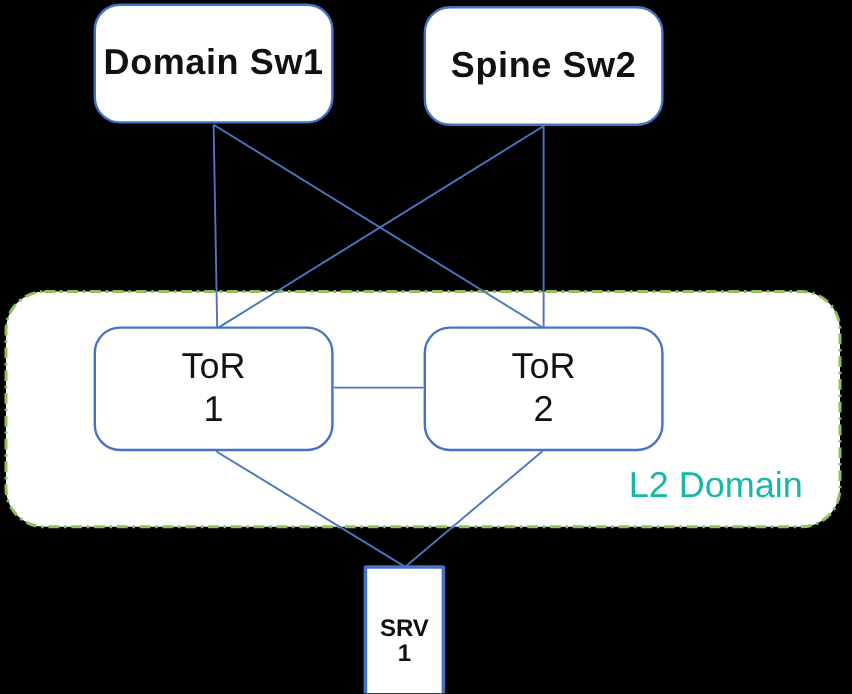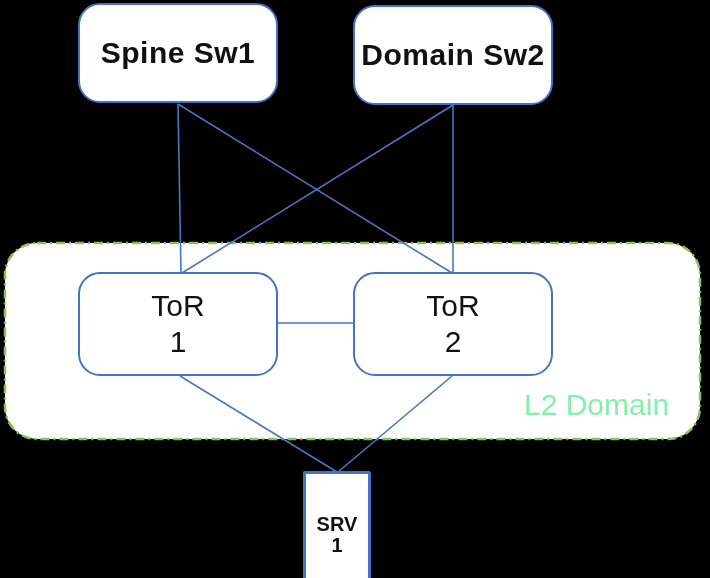--- a/index.html
+++ b/index.html
@@ -64,21 +64,21 @@
     font-size: 20px;
     font-weight: 600;
     line-height: 21px;
   }
   #l2-label {
     position: absolute;
     left: 524px;
     top: 388px;
     font-size: 30px;
     font-weight: normal;
-    color: #86efac;
+    color: #14b8a6;
     white-space: nowrap;
   }
   .lbl { display: block; }
 </style>
 </head>
 <body>
 
 <div id="canvas">
 
   <svg id="links" viewBox="0 0 710 578" xmlns="http://www.w3.org/2000/svg">
@@ -92,25 +92,25 @@
 
     <line x1="278" y1="323" x2="353" y2="323" stroke="#4976c0" stroke-width="1.6"></line>
 
     <line x1="180" y1="376" x2="337" y2="472" stroke="#4976c0" stroke-width="1.6"></line>
     <line x1="452" y1="376" x2="338" y2="472" stroke="#4976c0" stroke-width="1.6"></line>
   </svg>
 
   <span id="l2-label">L2 Domain</span>
 
   <div class="node spine" id="spine1">
-    <span class="lbl">Spine Sw1</span>
+    <span class="lbl">Domain Sw1</span>
   </div>
 
   <div class="node spine" id="spine2">
-    <span class="lbl">Domain Sw2</span>
+    <span class="lbl">Spine Sw2</span>
   </div>
 
   <div class="node tor" id="tor1">
     <span class="lbl">ToR</span>
     <span class="lbl">1</span>
   </div>
 
   <div class="node tor" id="tor2">
     <span class="lbl">ToR</span>
     <span class="lbl">2</span>

